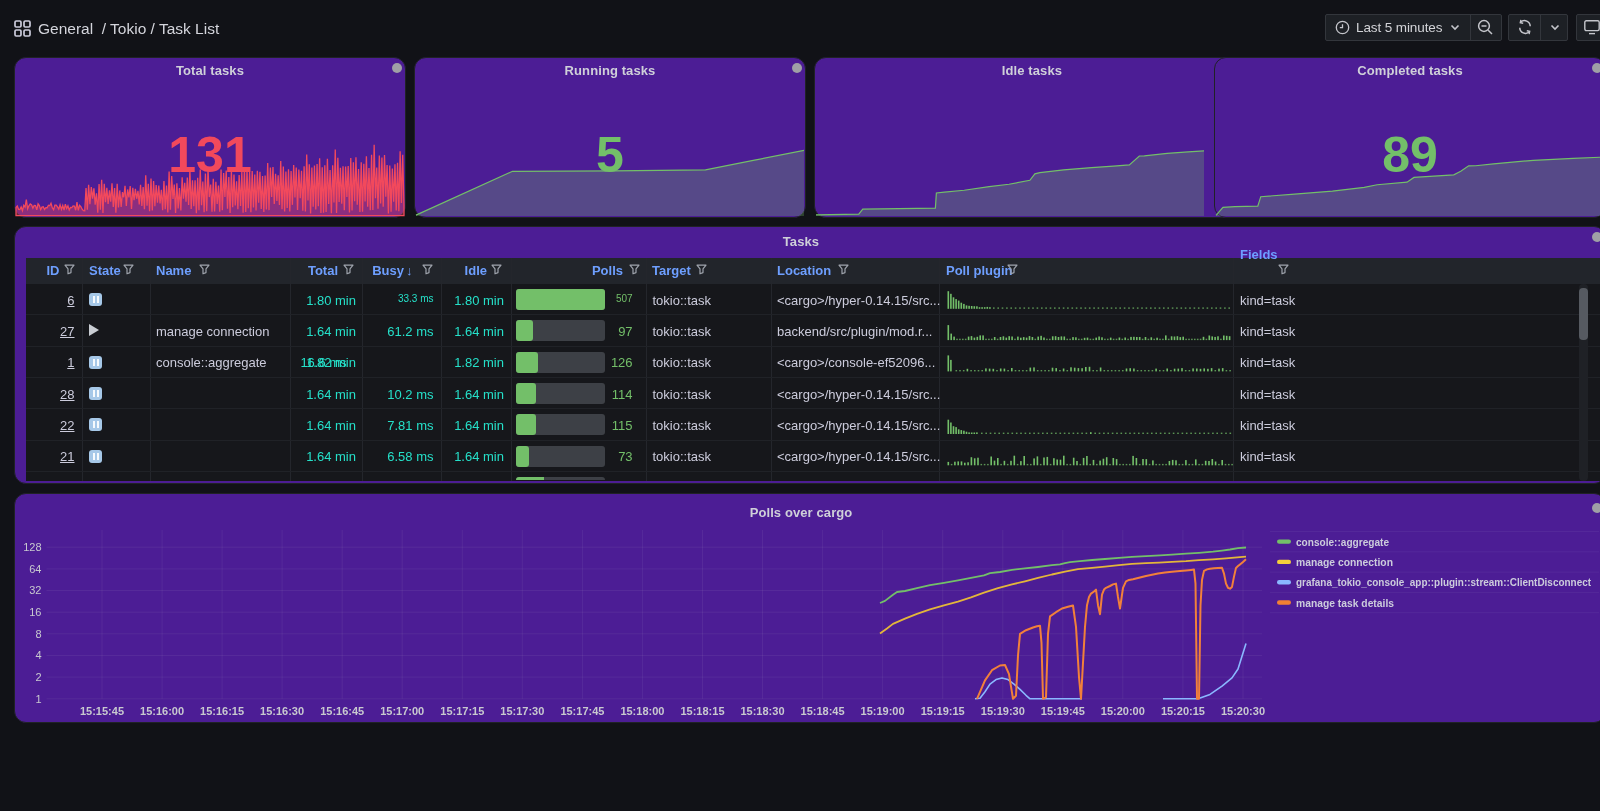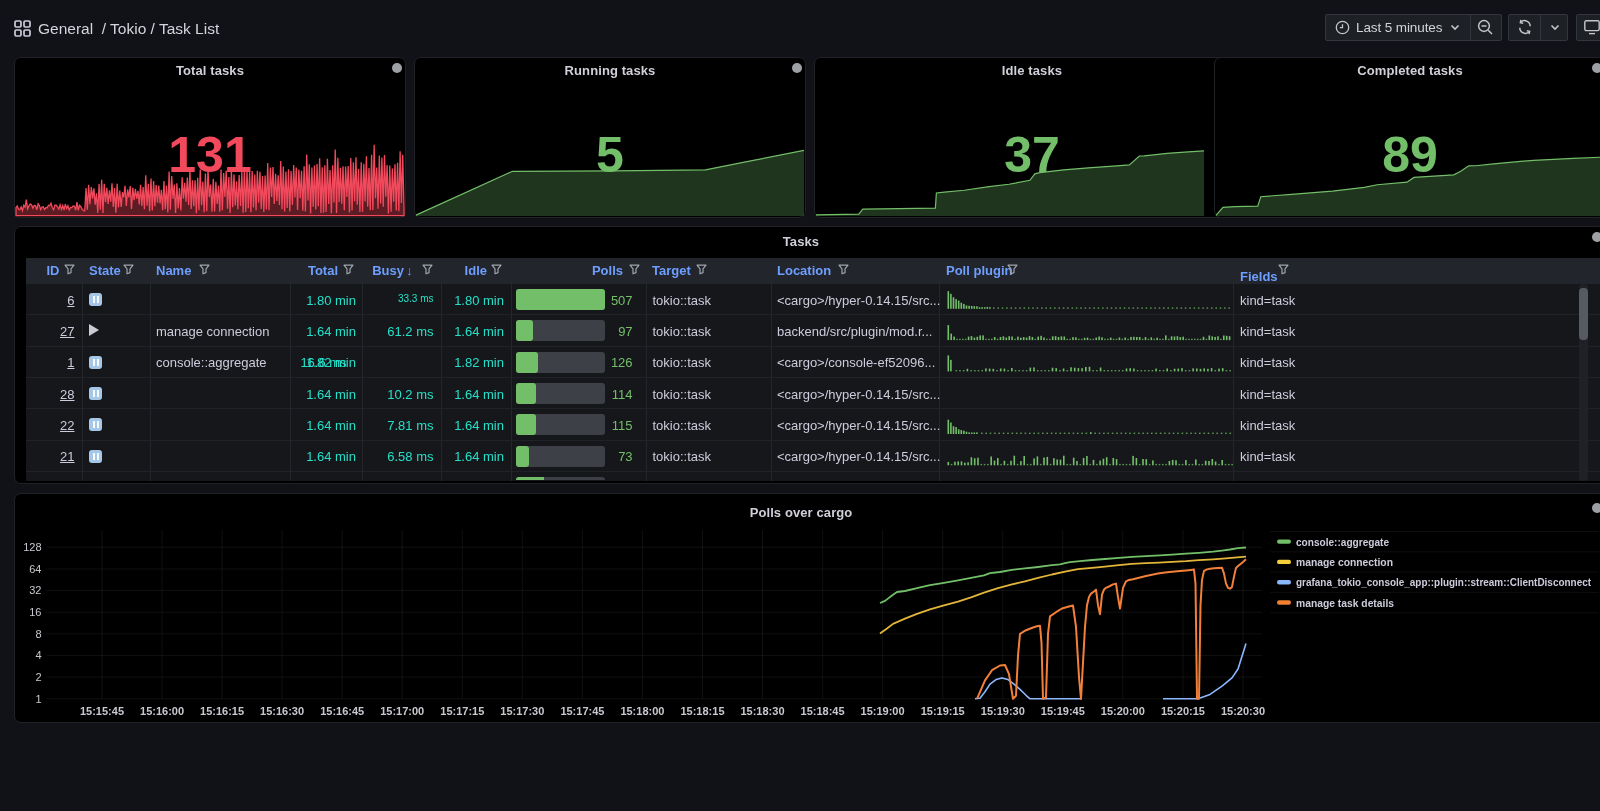--- a/index.html
+++ b/index.html
@@ -1,19 +1,19 @@
 <!DOCTYPE html>
 <html><head>
 <meta charset="utf-8">
 <style>
 * { margin:0; padding:0; box-sizing:border-box; }
 html,body { width:1600px; height:811px; background:#111217; overflow:hidden;
   font-family:"Liberation Sans", sans-serif; position:relative; }
 .abs { position:absolute; }
-.panel { position:absolute; background:#000000; border:1px solid #202226; border-radius:7px; }
+.panel { position:absolute; background:#4c1d95; border:1px solid #202226; border-radius:12px; }
 .ptitle { position:absolute; top:5px; left:0; right:0; text-align:center;
   font-size:13px; font-weight:700; color:#cfd0d9; letter-spacing:0.1px; }
 .dot { position:absolute; width:10px; height:10px; border-radius:50%; background:#9fa0a6; }
 .statnum { z-index:3; position:absolute; left:0; right:0; text-align:center; top:72px;
   font-size:50px; font-weight:700; line-height:1; }
 .hdr { color:#6e9fff; font-size:13px; font-weight:700; }
 svg { display:block; }
 .xlab { font-size:11px; fill:#c8c9cf; }
 </style>
 </head>
@@ -90,21 +90,20 @@
   <div class="statnum" style="color:#73bf69;">5</div>
   <svg class="abs" style="left:0;bottom:0;" width="390" height="160" viewBox="0 0 392 160">
     <path d="M1,159.5 L1,158.5 L98,114.5 L200,114 L292,113 L340,103.5 L391,93.5 L391,159.5 Z" fill="rgba(115,191,105,0.28)" stroke="none"></path>
       <path d="M1,158.5 L98,114.5 L200,114 L292,113 L340,103.5 L391,93.5" fill="none" stroke="#73bf69" stroke-width="1.2"></path>
   </svg>
 </div>
 
 <div class="panel" style="left:814px;top:57px;width:436px;height:161px;">
   <div class="ptitle">Idle tasks</div>
   <div class="dot" style="top:4.5px;right:3.5px;"></div>
-  <div class="statnum" style="color:#73bf69;">37</div>
   <svg class="abs" style="left:0;bottom:0;" width="390" height="160" viewBox="0 0 392 160">
     <path d="M1,159.5 L1,158.3 L44,157.5 L48,152.5 L121,151.5 L122,136.3 L130,135.5 L150,133.5 L175,129.9 L195,127.5 L216,123.5 L221,117 L226,115.8 L250,113 L278,110.7 L300,109.3 L316,108.1 L326,99.1 L331,99 L354,96.5 L375,95 L391,94 L391,159.5 Z" fill="rgba(115,191,105,0.28)" stroke="none"></path>
       <path d="M1,158.3 L44,157.5 L48,152.5 L121,151.5 L122,136.3 L130,135.5 L150,133.5 L175,129.9 L195,127.5 L216,123.5 L221,117 L226,115.8 L250,113 L278,110.7 L300,109.3 L316,108.1 L326,99.1 L331,99 L354,96.5 L375,95 L391,94" fill="none" stroke="#73bf69" stroke-width="1.2"></path>
   </svg>
 </div>
 
 <div class="panel" style="left:1214px;top:57px;width:392px;height:161px;">
   <div class="ptitle">Completed tasks</div>
   <div class="dot" style="top:4.5px;right:3.5px;"></div>
   <div class="statnum" style="color:#73bf69;">89</div>
@@ -173,21 +172,21 @@
       <svg width="11" height="11" viewBox="0 0 11 11" style="vertical-align:-1.5px" fill="none" stroke="#9fa4ad" stroke-width="1.2" stroke-linejoin="round">
         <path d="M1 1.2 H10 L7 4.8 V8.6 L4 9.8 V4.8 Z"></path>
       </svg>
     </div>
 <div class="abs hdr" style="left:931px;top:36px;white-space:nowrap;font-size:13px;">Poll plugin</div>
 <div class="abs " style="left:992px;top:37px;white-space:nowrap;font-size:13px;">
       <svg width="11" height="11" viewBox="0 0 11 11" style="vertical-align:-1.5px" fill="none" stroke="#9fa4ad" stroke-width="1.2" stroke-linejoin="round">
         <path d="M1 1.2 H10 L7 4.8 V8.6 L4 9.8 V4.8 Z"></path>
       </svg>
     </div>
-<div class="abs hdr" style="left:1225px;top:42px;white-space:nowrap;font-size:13px;">Fields</div>
+<div class="abs hdr" style="left:1225px;top:20px;white-space:nowrap;font-size:13px;">Fields</div>
 <div class="abs " style="left:1263px;top:37px;white-space:nowrap;font-size:13px;">
       <svg width="11" height="11" viewBox="0 0 11 11" style="vertical-align:-1.5px" fill="none" stroke="#9fa4ad" stroke-width="1.2" stroke-linejoin="round">
         <path d="M1 1.2 H10 L7 4.8 V8.6 L4 9.8 V4.8 Z"></path>
       </svg>
     </div>
 <div class="abs" style="left:67px;top:31px;width:1px;height:222.5px;background:#24262c;"></div>
 <div class="abs" style="left:135px;top:31px;width:1px;height:222.5px;background:#24262c;"></div>
 <div class="abs" style="left:275px;top:31px;width:1px;height:222.5px;background:#24262c;"></div>
 <div class="abs" style="left:347px;top:31px;width:1px;height:222.5px;background:#24262c;"></div>
 <div class="abs" style="left:426px;top:31px;width:1px;height:222.5px;background:#24262c;"></div>
@@ -202,21 +201,21 @@
       <div style="width:13px;height:13px;border-radius:3px;background:#a6c8e8;position:relative;">
         <div style="position:absolute;left:3.5px;top:3px;width:2px;height:7px;background:#f6fafd;"></div>
         <div style="position:absolute;left:7.5px;top:3px;width:2px;height:7px;background:#f6fafd;"></div>
       </div>
     </div>
 <div class="abs " style="left:121px;top:65.6px;width:220px;text-align:right;color:#25e0c9;font-size:13px;">1.80 min</div>
 <div class="abs " style="left:198.5px;top:65.6px;width:220px;text-align:right;color:#25e0c9;font-size:10px;">33.3 ms</div>
 <div class="abs " style="left:269px;top:65.6px;width:220px;text-align:right;color:#25e0c9;font-size:13px;">1.80 min</div>
 <div class="abs" style="left:501.29999999999995px;top:62.0px;width:89.2px;height:21px;background:#3d4046;border-radius:3px;"></div>
 <div class="abs" style="left:501.29999999999995px;top:62.0px;width:89.2px;height:21px;background:#73bf69;border-radius:3px;"></div>
-<div class="abs " style="left:397.6px;top:65.6px;width:220px;text-align:right;color:#73bf69;font-size:13px;">507</div>
+<div class="abs " style="left:397.6px;top:65.6px;width:220px;text-align:right;color:#73bf69;font-size:10px;">507</div>
 <div class="abs " style="left:637.5px;top:65.6px;white-space:nowrap;color:#ccccdc;font-size:13px;">tokio::task</div>
 <div class="abs " style="left:762px;top:65.6px;white-space:nowrap;color:#ccccdc;font-size:13px;">&lt;cargo&gt;/hyper-0.14.15/src...</div>
 <div class="abs " style="left:1225px;top:65.6px;white-space:nowrap;color:#ccccdc;font-size:13px;">kind=task</div>
 <div class="abs" style="left:11px;top:118.6px;width:1581px;height:1px;background:#202227;"></div>
 <div class="abs " style="left:-160.5px;top:96.89999999999999px;width:220px;text-align:right;color:#ccccdc;font-size:13px;"><span style="text-decoration:underline;color:#ccccdc">27</span></div>
 <div class="abs" style="left:74px;top:97.3px;">
       <div style="width:0;height:0;border-left:10px solid #c9cdd3;border-top:6px solid transparent;border-bottom:6px solid transparent;"></div>
     </div>
 <div class="abs " style="left:141px;top:96.89999999999999px;white-space:nowrap;color:#ccccdc;font-size:13px;">manage connection</div>
 <div class="abs " style="left:121px;top:96.89999999999999px;width:220px;text-align:right;color:#25e0c9;font-size:13px;">1.64 min</div>

